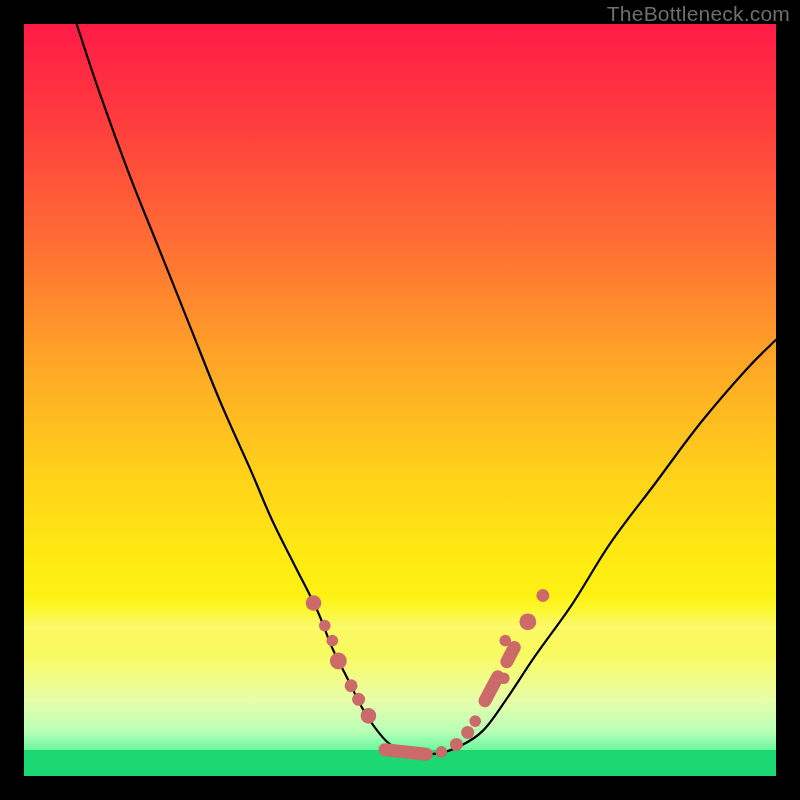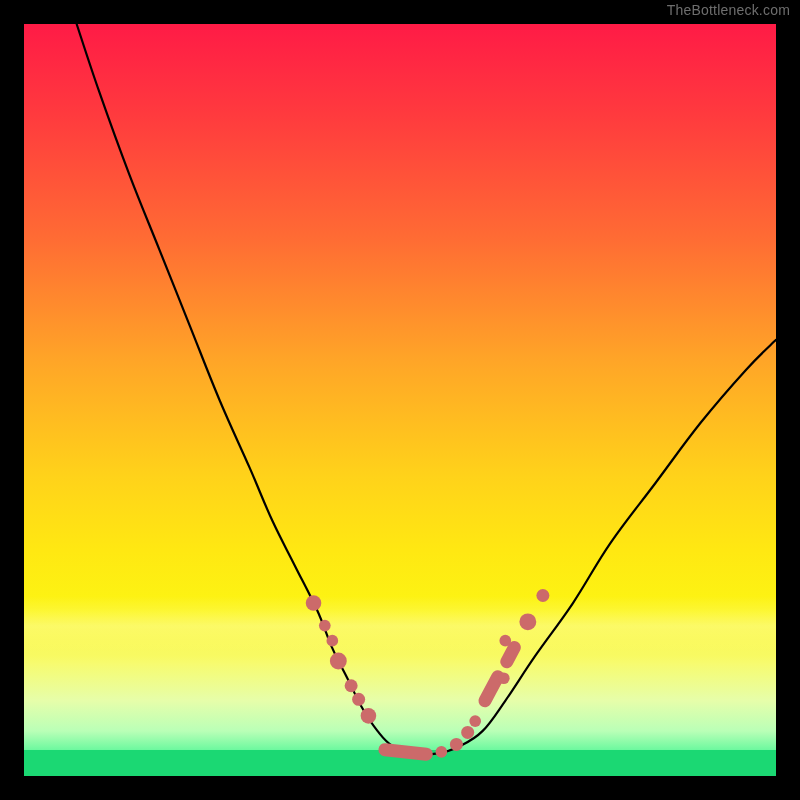--- a/index.html
+++ b/index.html
@@ -49,21 +49,21 @@
     bottom: 120px;
     height: 60px;
     background: linear-gradient(to bottom, rgba(255,255,200,0) 0%, rgba(255,255,210,0.35) 50%, rgba(255,255,200,0) 100%);
     pointer-events: none;
   }
   .attribution {
     position: absolute;
     top: 2px;
     right: 10px;
     color: #6e6e6e;
-    font-size: 14px;
+    font-size: 21px;
     font-weight: 500;
     letter-spacing: 0.2px;
     z-index: 5;
   }
   svg.plot {
     position: absolute;
     left: 24px;
     top: 24px;
     width: 752px;
     height: 752px;

